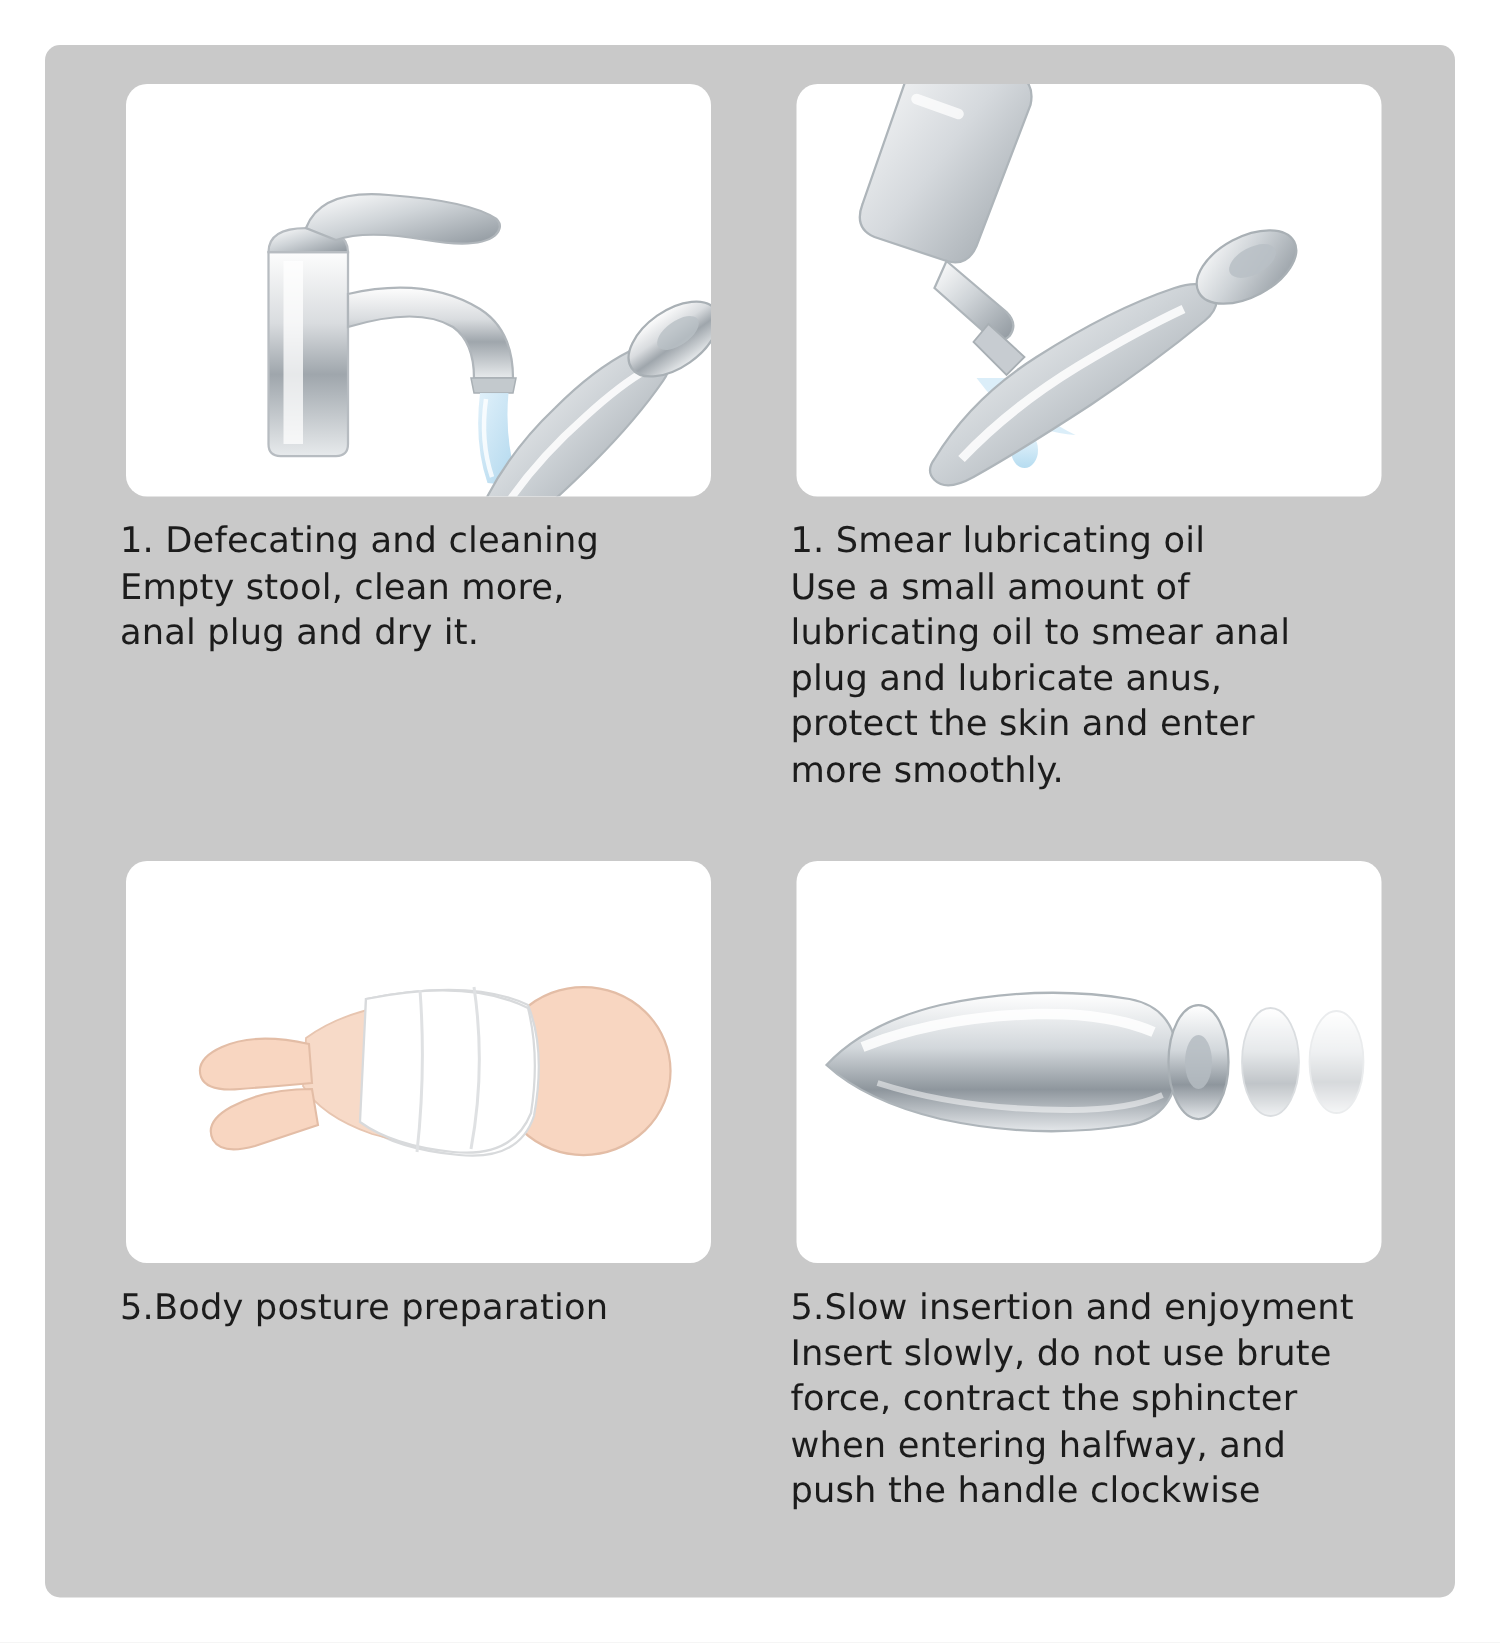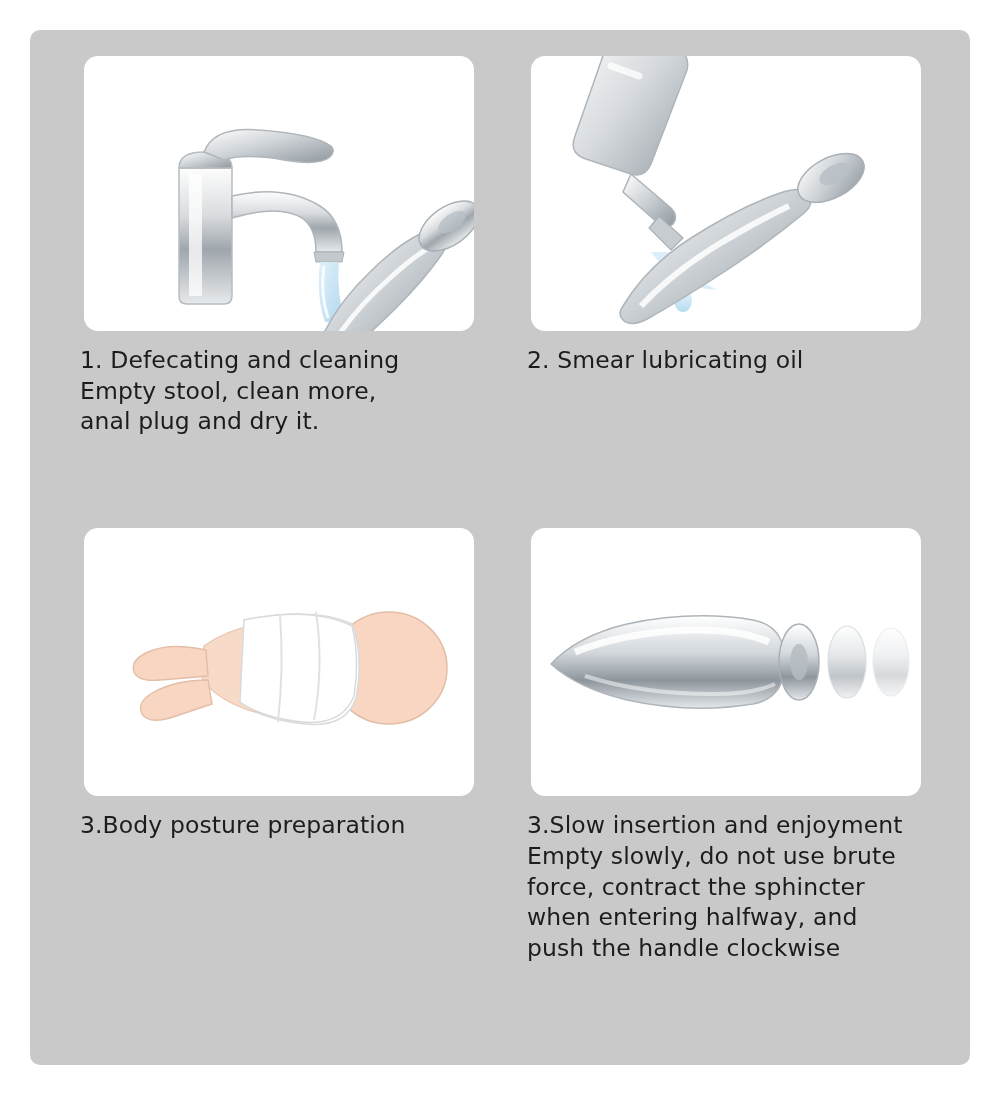--- a/index.html
+++ b/index.html
@@ -167,21 +167,26 @@
 
           <g>
             <path d="M92 250 Q116 210 160 182 Q210 150 252 136 Q270 130 278 138 Q284 148 272 158 Q238 186 196 214 Q150 244 118 262 Q100 272 92 264 Q86 258 92 250 Z" fill="url(#g-metal3)" stroke="#aeb5ba" stroke-width="1.5"></path>
             <path d="M110 250 Q142 216 188 188 Q228 164 258 150" stroke="#ffffff" stroke-width="6" fill="none" opacity="0.85"></path>
             <ellipse cx="300" cy="122" rx="36" ry="20" transform="rotate(-28 300 122)" fill="url(#g-metal3)" stroke="#a9b0b5" stroke-width="1.5"></ellipse>
             <ellipse cx="304" cy="118" rx="17" ry="9" transform="rotate(-28 304 118)" fill="#b9c0c5" opacity="0.85"></ellipse>
           </g>
         </svg>
       </div>
       <div class="caption">
-        <span class="title">2. Smear lubricating oil</span>
+        <span class="title">1. Smear lubricating oil</span>
+        <span class="body" style="white-space:pre-line">Use a small amount of
+lubricating oil to smear anal
+plug and lubricate anus,
+protect the skin and enter
+more smoothly.</span>
       </div>
     </div>
 
     <div class="cell left row2">
       <div class="imgbox">
         <svg viewBox="0 0 390 268" xmlns="http://www.w3.org/2000/svg" aria-hidden="true">
           <g>
 
             <ellipse cx="305" cy="140" rx="58" ry="56" fill="#f8d6c1" stroke="#e3bda6" stroke-width="1.5"></ellipse>
 
@@ -192,21 +197,21 @@
 
             <path d="M122 122 Q86 114 64 124 Q46 132 50 144 Q54 154 76 152 Q102 150 124 148 Z" fill="#f8d6c1" stroke="#e3bda6" stroke-width="1.4"></path>
             <path d="M124 152 Q92 152 70 164 Q52 174 58 186 Q64 196 86 190 Q110 182 128 176 Z" fill="#f8d6c1" stroke="#e3bda6" stroke-width="1.4"></path>
 
             <path d="M196 86 Q200 140 194 194" stroke="#dfe1e3" stroke-width="2" fill="none"></path>
             <path d="M232 84 Q240 138 230 192" stroke="#dfe1e3" stroke-width="2" fill="none"></path>
           </g>
         </svg>
       </div>
       <div class="caption">
-        <span class="title">3.Body posture preparation</span>
+        <span class="title">5.Body posture preparation</span>
       </div>
     </div>
 
     <div class="cell right row2">
       <div class="imgbox">
         <svg viewBox="0 0 390 268" xmlns="http://www.w3.org/2000/svg" aria-hidden="true">
           <defs>
             <linearGradient id="g-metal4" x1="0" y1="0" x2="0" y2="1">
               <stop offset="0%" stop-color="#ffffff"></stop>
               <stop offset="40%" stop-color="#d2d7db"></stop>
@@ -221,22 +226,22 @@
           </g>
           <g>
             <ellipse cx="268" cy="134" rx="20" ry="38" fill="url(#g-metal4)" stroke="#a9b0b5" stroke-width="1.5"></ellipse>
             <ellipse cx="268" cy="134" rx="9" ry="18" fill="#b5bcc2" opacity="0.85"></ellipse>
             <ellipse cx="316" cy="134" rx="19" ry="36" fill="url(#g-metal4)" stroke="#bcc2c7" stroke-width="1.2" opacity="0.55"></ellipse>
             <ellipse cx="360" cy="134" rx="18" ry="34" fill="url(#g-metal4)" stroke="#c4c9ce" stroke-width="1.2" opacity="0.35"></ellipse>
           </g>
         </svg>
       </div>
       <div class="caption">
-        <span class="title">3.Slow insertion and enjoyment</span>
-        <span class="body" style="white-space:pre-line">Empty slowly, do not use brute
+        <span class="title">5.Slow insertion and enjoyment</span>
+        <span class="body" style="white-space:pre-line">Insert slowly, do not use brute
 force, contract the sphincter
 when entering halfway, and
 push the handle clockwise</span>
       </div>
     </div>
 
   </div>
 </div>
 
 </body></html>

